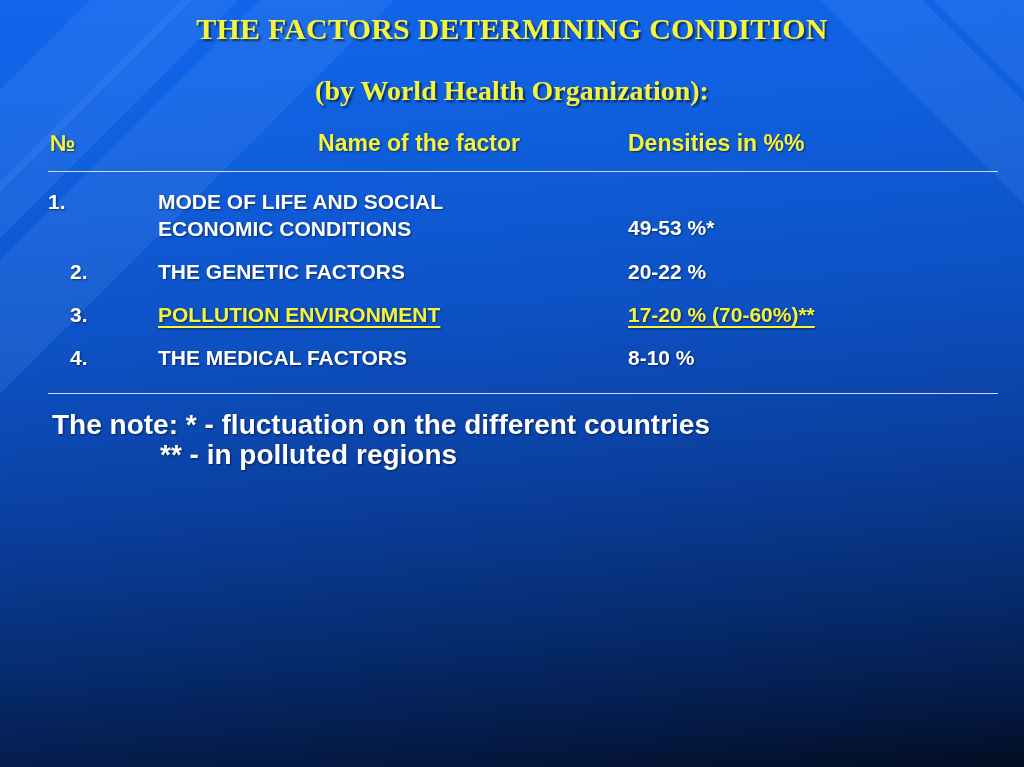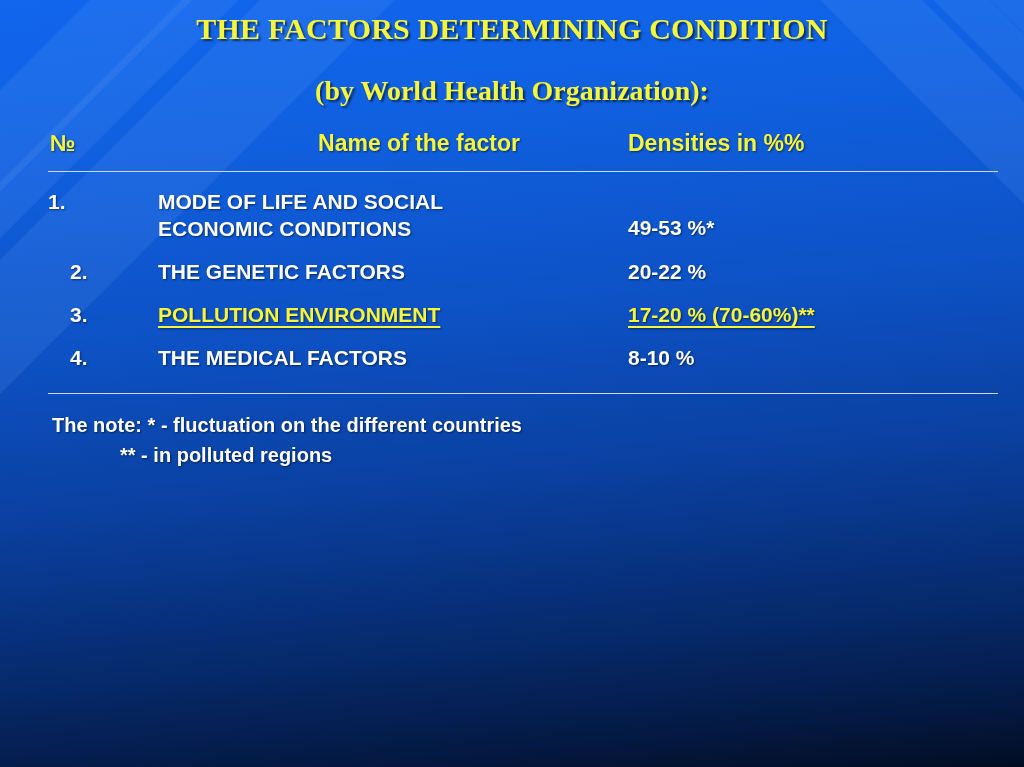--- a/index.html
+++ b/index.html
@@ -133,26 +133,26 @@
     text-underline-offset: 4px;
     display: inline-block;
   }
   .name-under-wrap {
     display: inline-block;
   }
 
   .notes {
     margin: 16px 0 0 52px;
     color: #ffffff;
-    font-size: 20px;
+    font-size: 28px;
     font-weight: bold;
     text-shadow: 1px 1px 2px rgba(0,0,0,0.5);
     line-height: 30px;
   }
-  .notes .n2 { margin-left: 68px; display: block; }
+  .notes .n2 { margin-left: 108px; display: block; }
 </style>
 </head>
 <body>
 
 <div class="slide">
 
   <div class="deco">
     <div class="band b1"></div>
     <div class="band b2"></div>
     <div class="band b3"></div>

